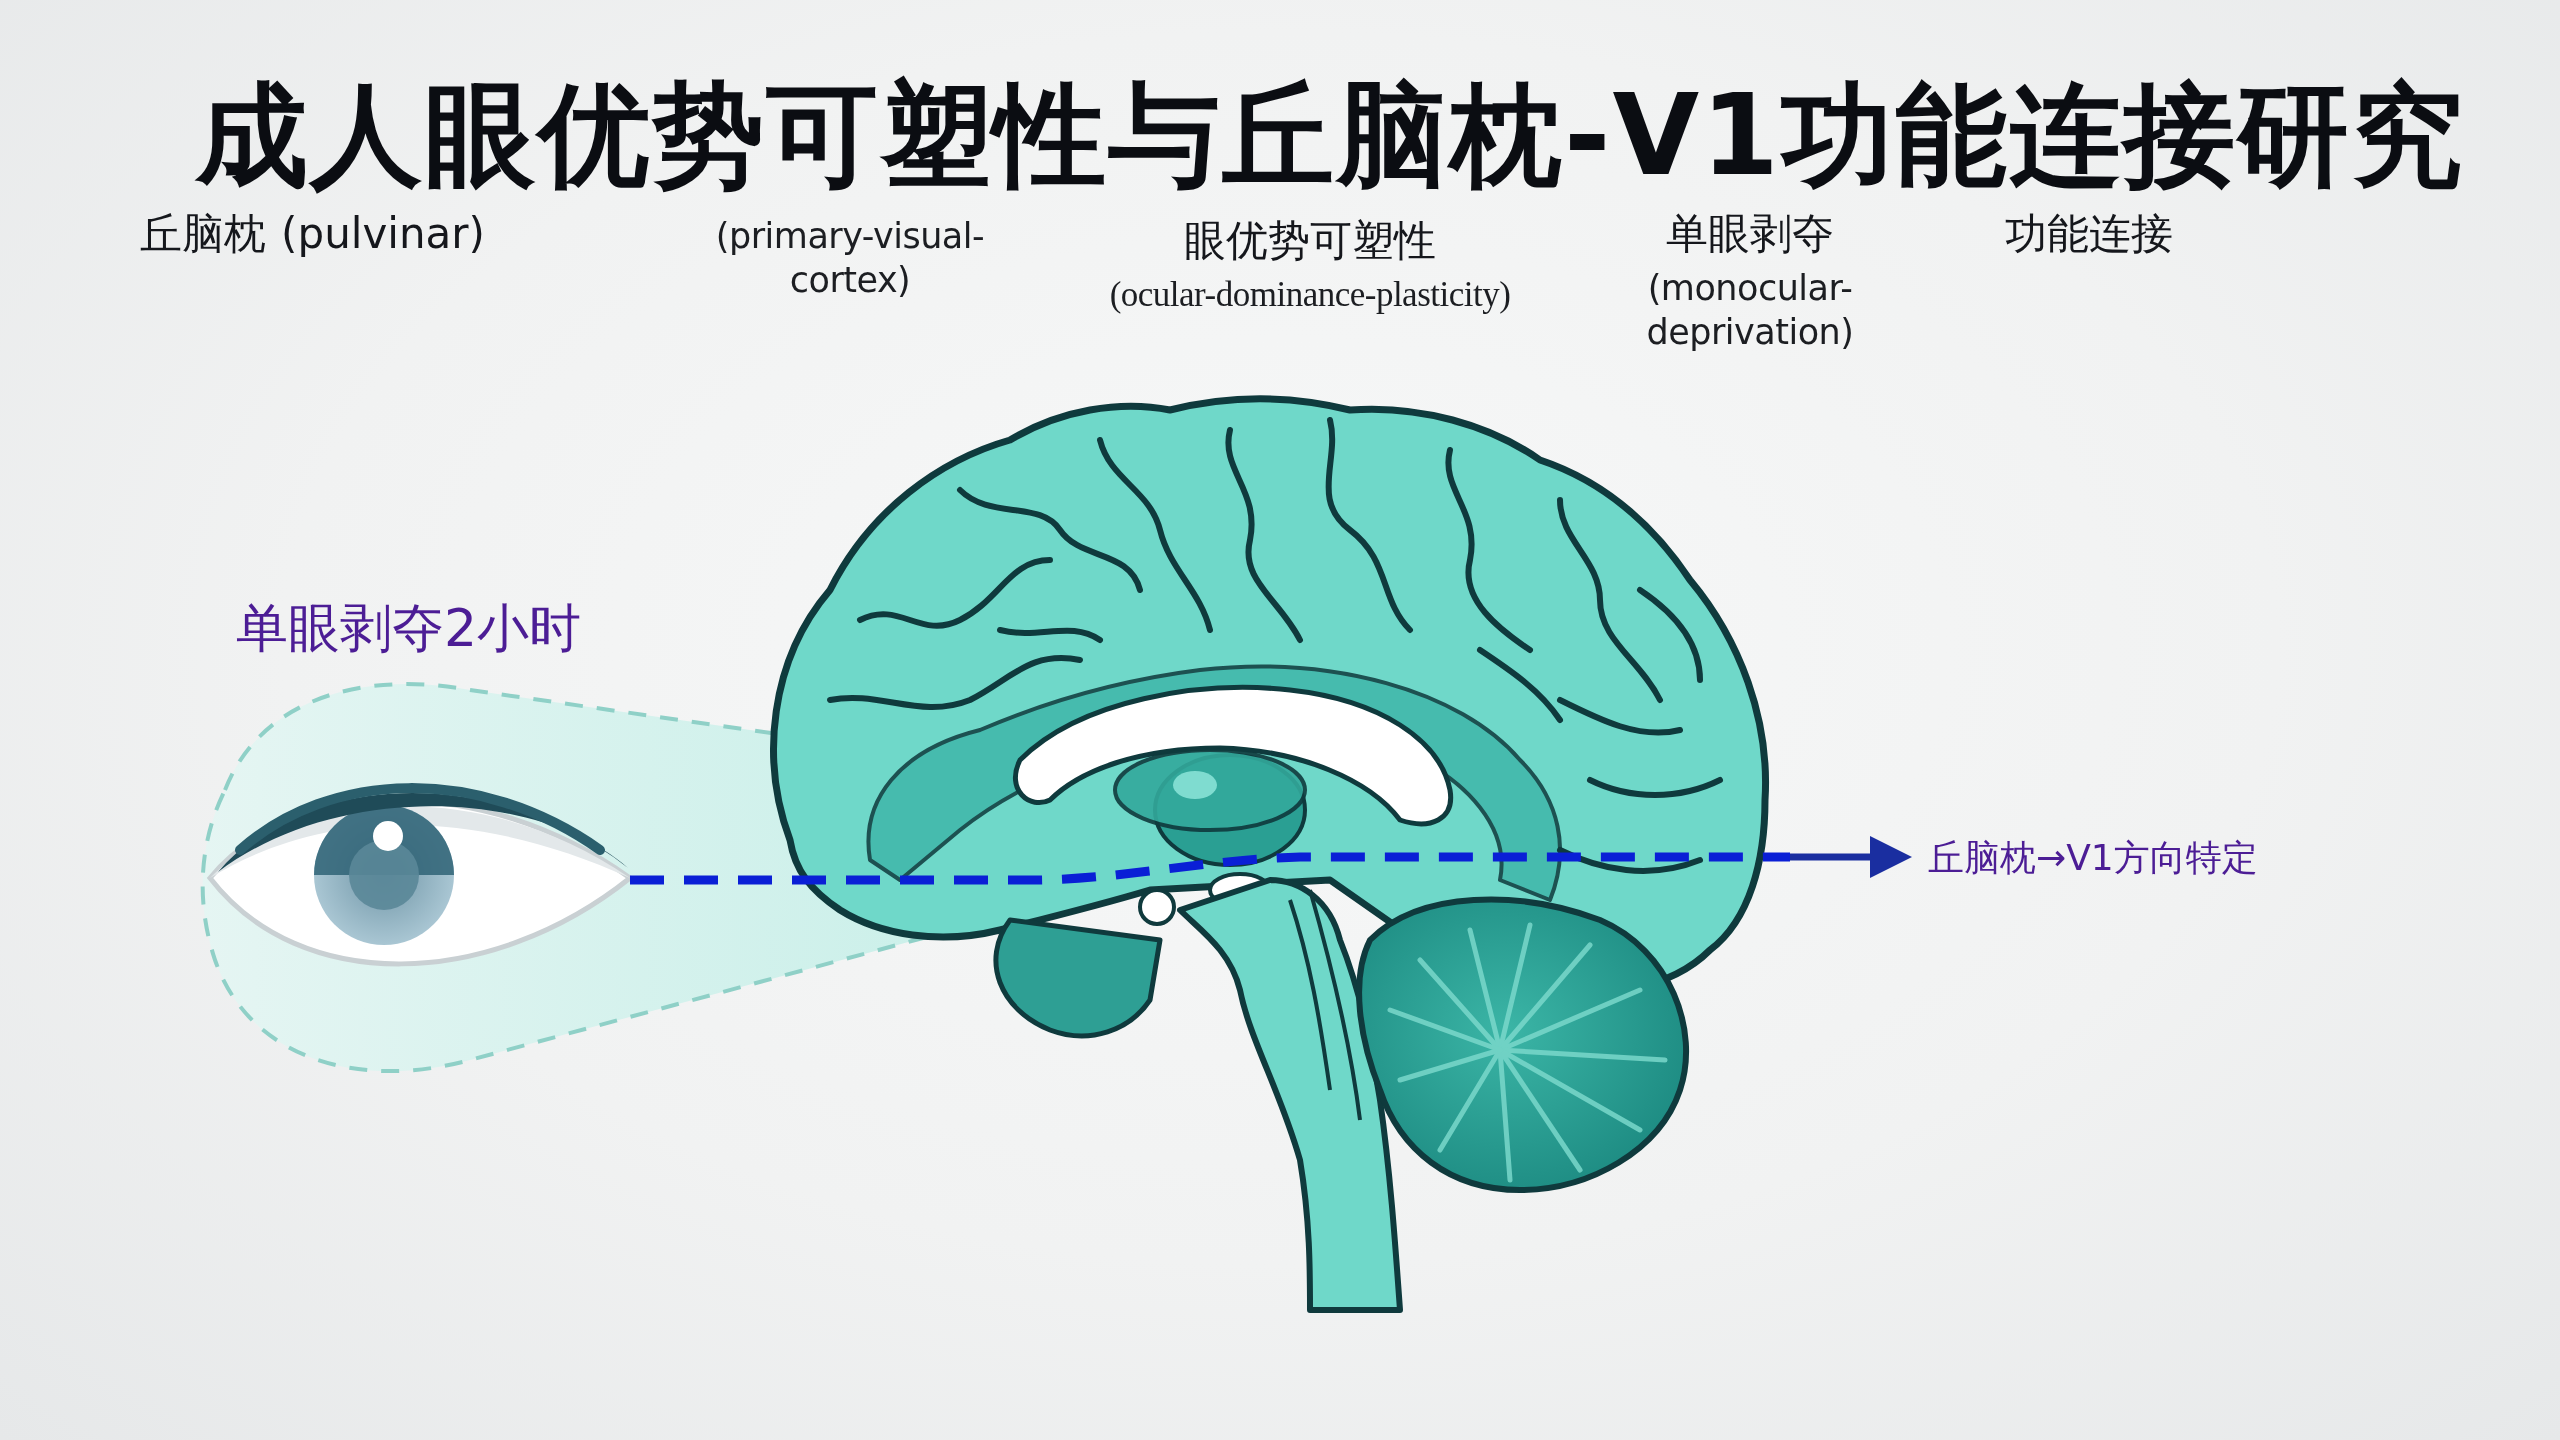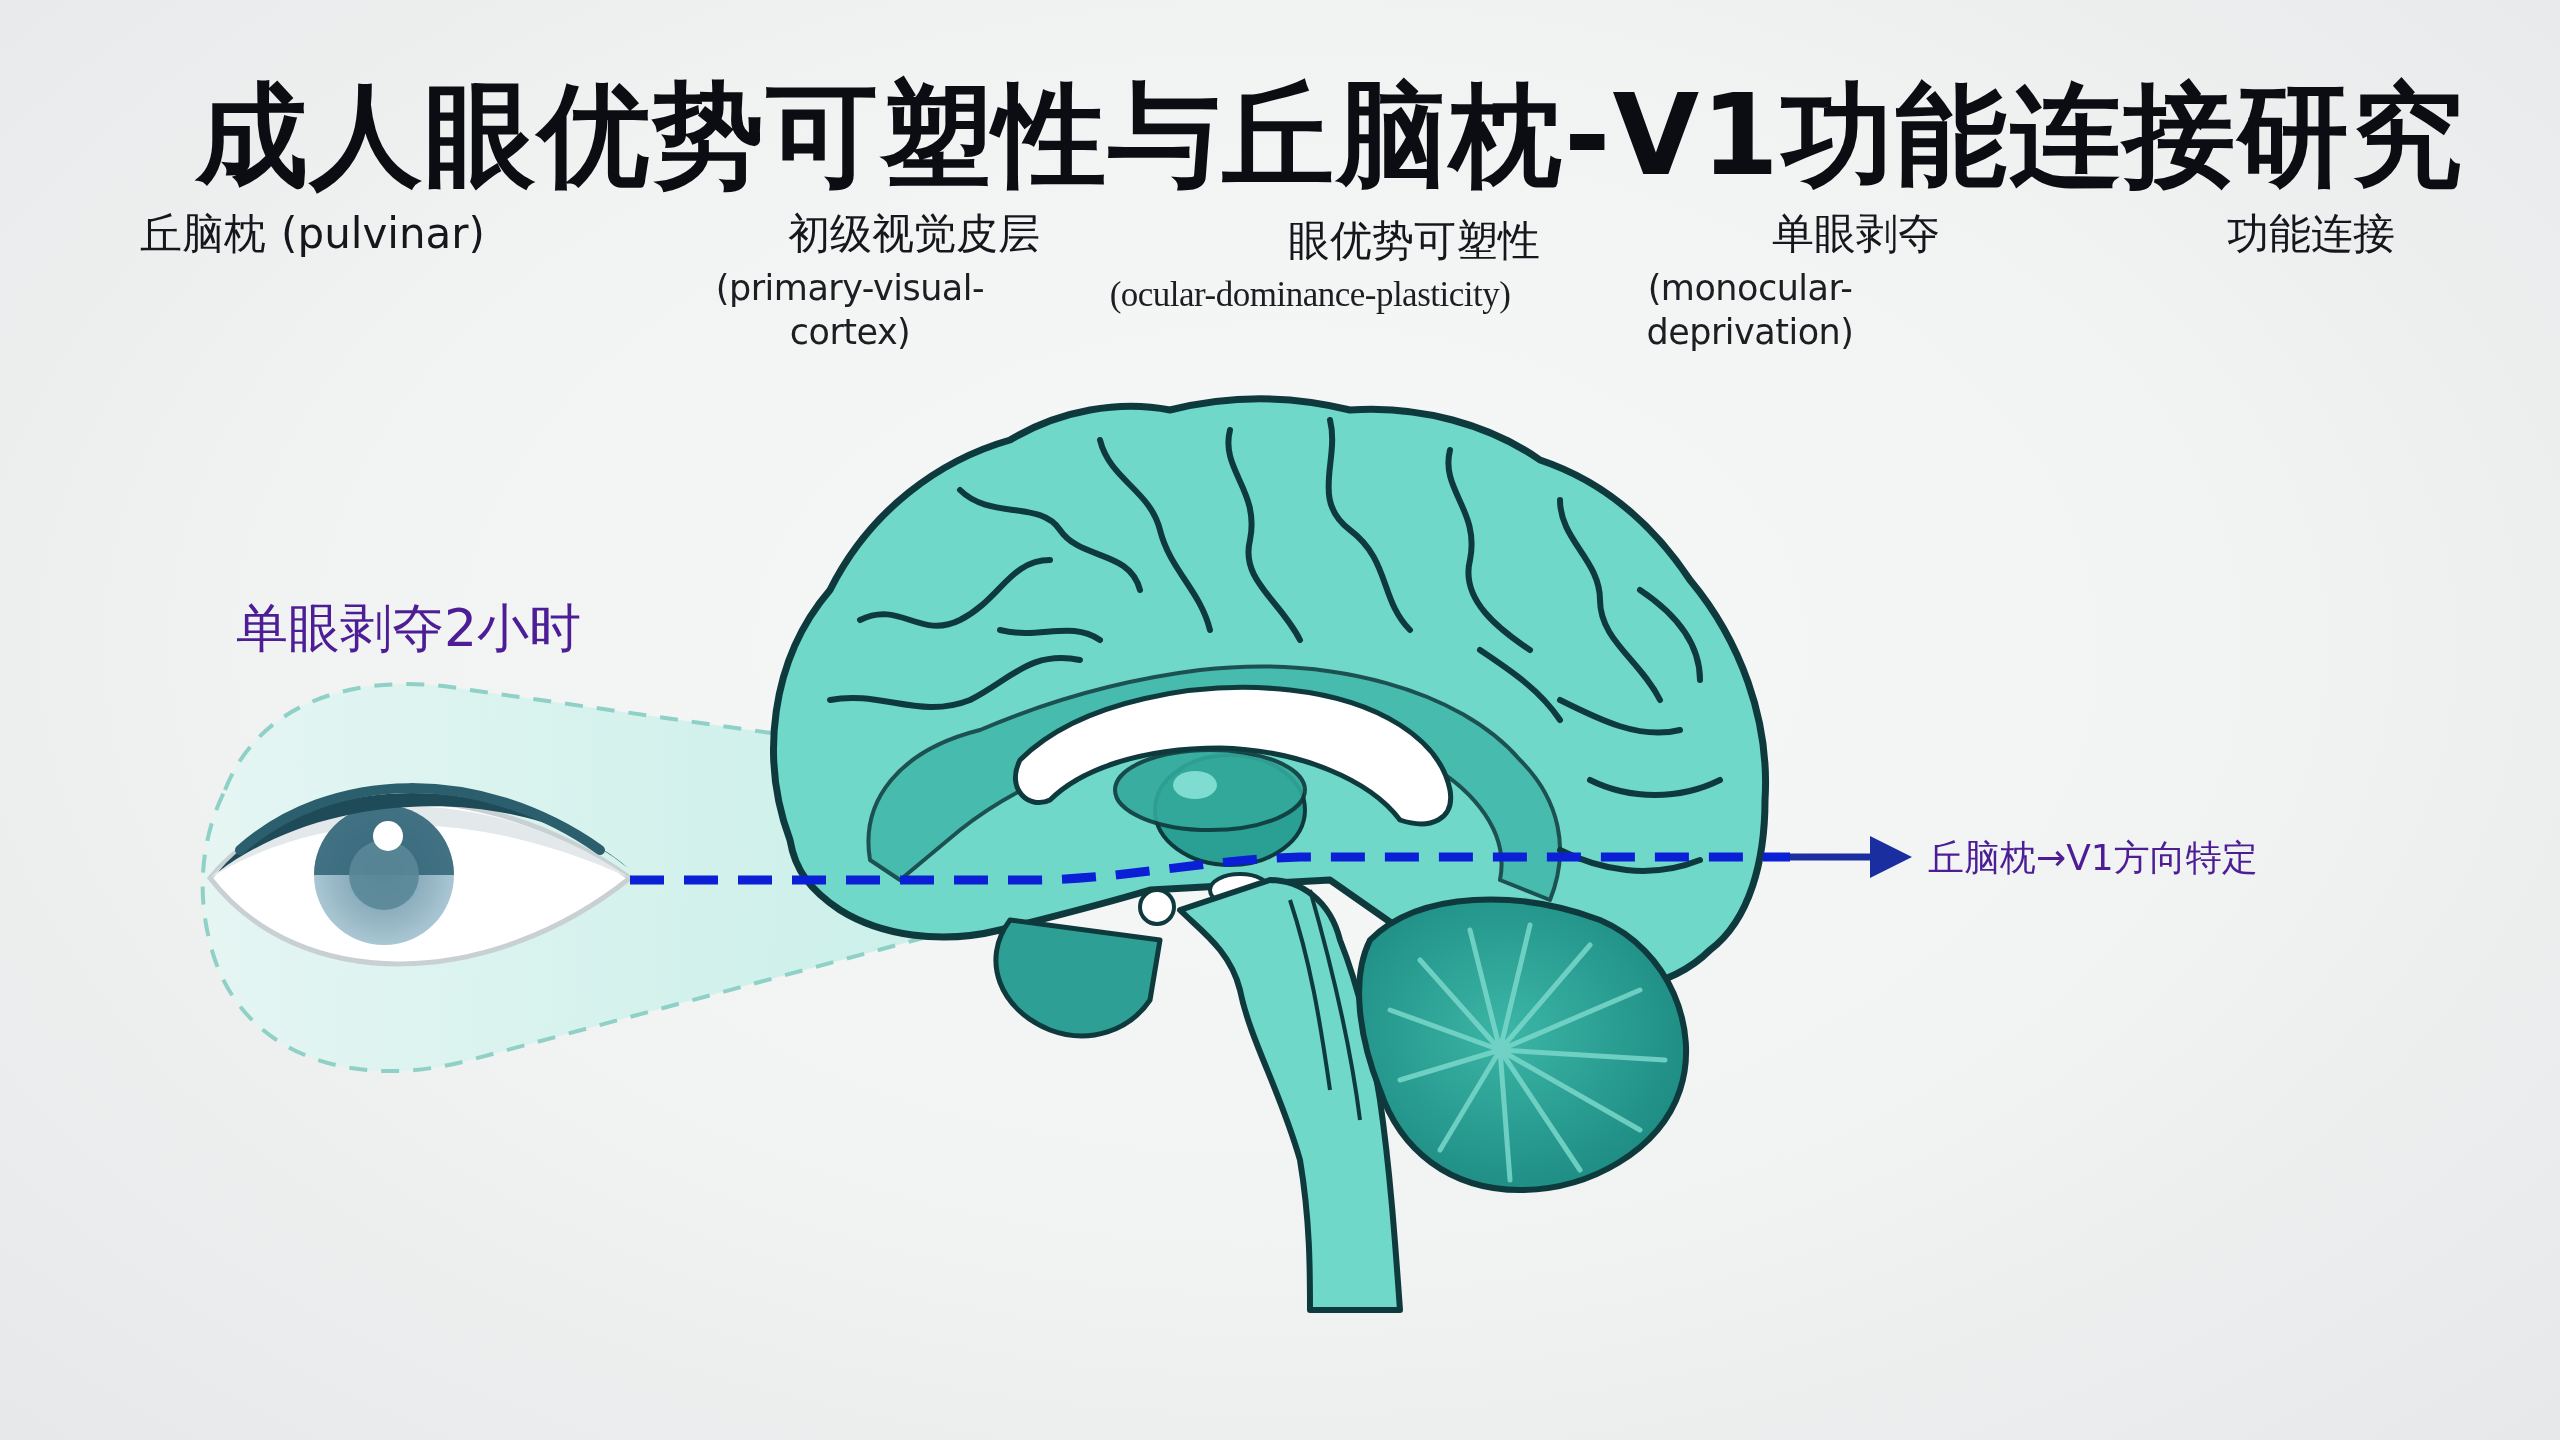--- a/index.html
+++ b/index.html
@@ -8,38 +8,37 @@
     background: radial-gradient(ellipse at 50% 45%, #f7f8f8 0%, #f1f2f2 55%, #e6e8e9 100%);
     font-family: "DejaVu Sans", "Liberation Sans", sans-serif;
     color:#0d0f14;
   }
   .title {
     position:absolute; left:0; width:2465px; top:70px; text-align:right;
     font-size:112px; font-weight:bold; letter-spacing:2px; line-height:130px;
     color:#0b0d12;
   }
   .kw { position:absolute; text-align:center; }
-  .kw .zh { font-size:42px; line-height:52px; color:#15171c;text-align:right; }
+  .kw .zh { font-size:42px; line-height:52px; color:#15171c; }
   .kw .en { font-size:35px; line-height:44px; color:#1c1e22; letter-spacing:-0.5px; }
   .kw-first { text-align:left; }
   .kw-first .zh { font-size:42px; }
   .label-bold { position:absolute; font-weight:normal; color:#4c1d95; }
   svg { position:absolute; left:0; top:0; }
 </style>
 </head>
 <body>
 
 <div class="title">成人眼优势可塑性与丘脑枕-V1功能连接研究</div>
 
 <div class="kw kw-first" style="left:140px; top:208px;">
   <span class="zh">丘脑枕</span>
   <span class="zh" style="margin-left:10px;">(pulvinar)</span>
 </div>
 <div class="kw" style="left:660px; width:380px; top:208px;">
-  <div class="zh">初级视觉皮层</div>
   <div class="en" style="margin-top:6px;">(primary-visual-cortex)</div>
 </div>
 <div class="kw" style="left:1080px; width:460px; top:215px;font-family:Liberation Serif, serif;">
   <div class="zh">眼优势可塑性</div>
   <div class="en" style="margin-top:6px;">(ocular-dominance-plasticity)</div>
 </div>
 <div class="kw" style="left:1560px; width:380px; top:208px;">
   <div class="zh">单眼剥夺</div>
   <div class="en" style="margin-top:6px;">(monocular-deprivation)</div>
 </div>

